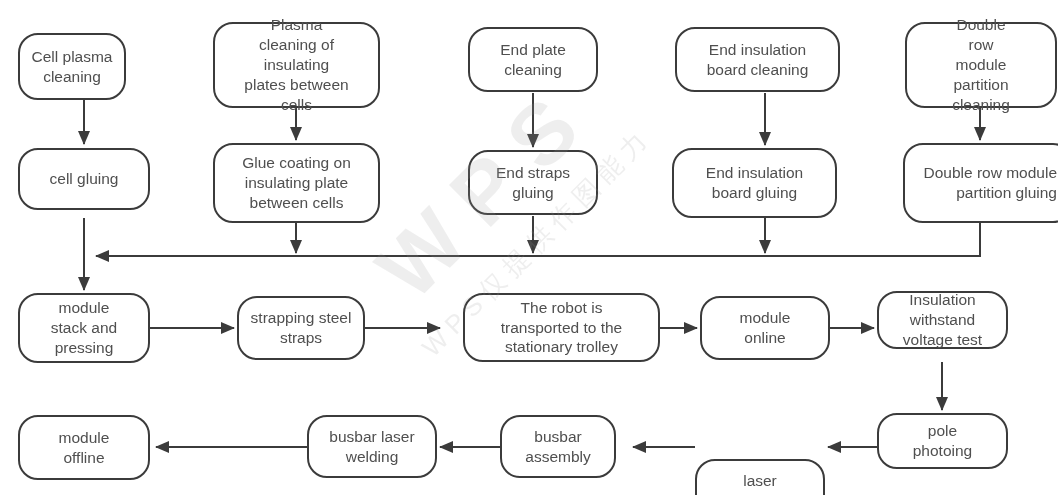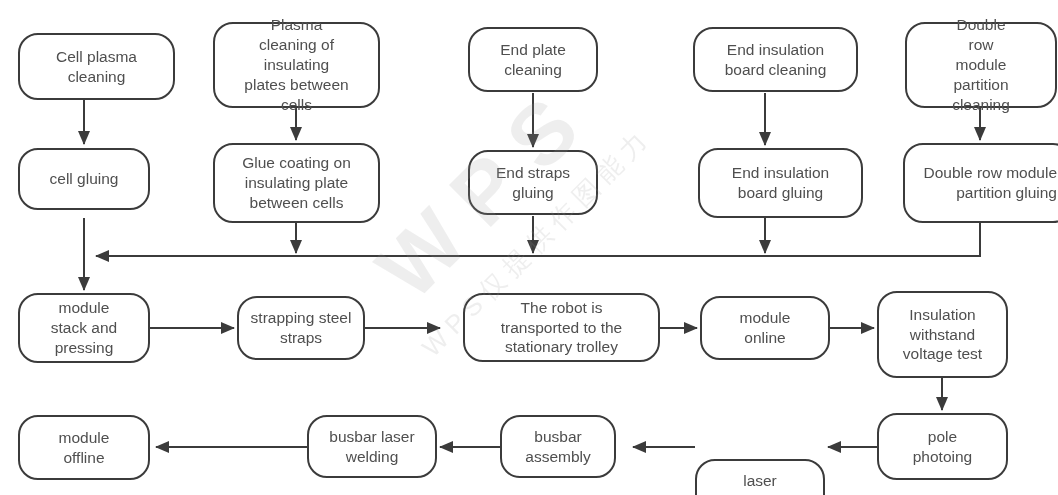--- a/index.html
+++ b/index.html
@@ -85,42 +85,42 @@
     <line x1="830" y1="328" x2="874" y2="328" marker-end="url(#arrow)"></line>
 
     <line x1="942" y1="362" x2="942" y2="410" marker-end="url(#arrow)"></line>
 
     <line x1="877" y1="447" x2="828" y2="447" marker-end="url(#arrow)"></line>
     <line x1="695" y1="447" x2="633" y2="447" marker-end="url(#arrow)"></line>
     <line x1="500" y1="447" x2="440" y2="447" marker-end="url(#arrow)"></line>
     <line x1="307" y1="447" x2="156" y2="447" marker-end="url(#arrow)"></line>
   </svg>
 
-  <div class="node" style="left:18px;top:33px;width:157px;height:67px;">Cell plasma cleaning</div>
+  <div class="node" style="left:18px;top:33px;width:108px;height:67px;">Cell plasma cleaning</div>
   <div class="node" style="left:213px;top:22px;width:167px;height:86px;padding:0 26px;">Plasma cleaning of insulating plates between cells</div>
   <div class="node" style="left:468px;top:27px;width:130px;height:65px;">End plate cleaning</div>
-  <div class="node" style="left:693px;top:27px;width:165px;height:65px;padding:0 27px;">End insulation board cleaning</div>
+  <div class="node" style="left:675px;top:27px;width:165px;height:65px;padding:0 27px;">End insulation board cleaning</div>
   <div class="node" style="left:905px;top:22px;width:152px;height:86px;padding:0 40px;">Double row module partition cleaning</div>
 
   <div class="node" style="left:18px;top:148px;width:132px;height:62px;">cell gluing</div>
   <div class="node" style="left:213px;top:143px;width:167px;height:80px;padding:0 21px;">Glue coating on insulating plate between cells</div>
   <div class="node" style="left:468px;top:150px;width:130px;height:65px;">End straps gluing</div>
-  <div class="node" style="left:698px;top:148px;width:165px;height:70px;padding:0 27px;">End insulation board gluing</div>
+  <div class="node" style="left:672px;top:148px;width:165px;height:70px;padding:0 27px;">End insulation board gluing</div>
   <div class="node" style="left:903px;top:143px;width:170px;height:80px;padding:0 14px;text-align:right;">Double row module partition gluing</div>
 
   <div class="node" style="left:18px;top:293px;width:132px;height:70px;padding:0 28px;">module stack and pressing</div>
   <div class="node" style="left:237px;top:296px;width:128px;height:64px;">strapping steel straps</div>
   <div class="node" style="left:463px;top:293px;width:197px;height:69px;padding:0 18px;">The robot is transported to the stationary trolley</div>
   <div class="node" style="left:700px;top:296px;width:130px;height:64px;padding:0 25px;">module online</div>
-  <div class="node" style="left:877px;top:291px;width:131px;height:87px;padding:0 12px;">Insulation withstand voltage test</div>
+  <div class="node" style="left:877px;top:291px;width:131px;height:58px;padding:0 12px;">Insulation withstand voltage test</div>
 
   <div class="node" style="left:18px;top:415px;width:132px;height:65px;padding:0 25px;">module offline</div>
   <div class="node" style="left:307px;top:415px;width:130px;height:63px;padding:0 15px;">busbar laser welding</div>
   <div class="node" style="left:500px;top:415px;width:116px;height:63px;padding:0 22px;">busbar assembly</div>
   <div class="node" style="left:695px;top:415px;width:130px;height:63px;padding:0 25px;margin-top:44px;">laser cleaning</div>
-  <div class="node" style="left:877px;top:413px;width:131px;height:67px;padding:4px 25px;">pole photoing</div>
+  <div class="node" style="left:877px;top:413px;width:131px;height:56px;padding:4px 25px;">pole photoing</div>
 
   <div class="watermark">
     <div class="wm-large">WPS</div>
     <div class="wm-small">WPS仅提供作图能力</div>
   </div>
 
 </div>
 
 </body></html>

